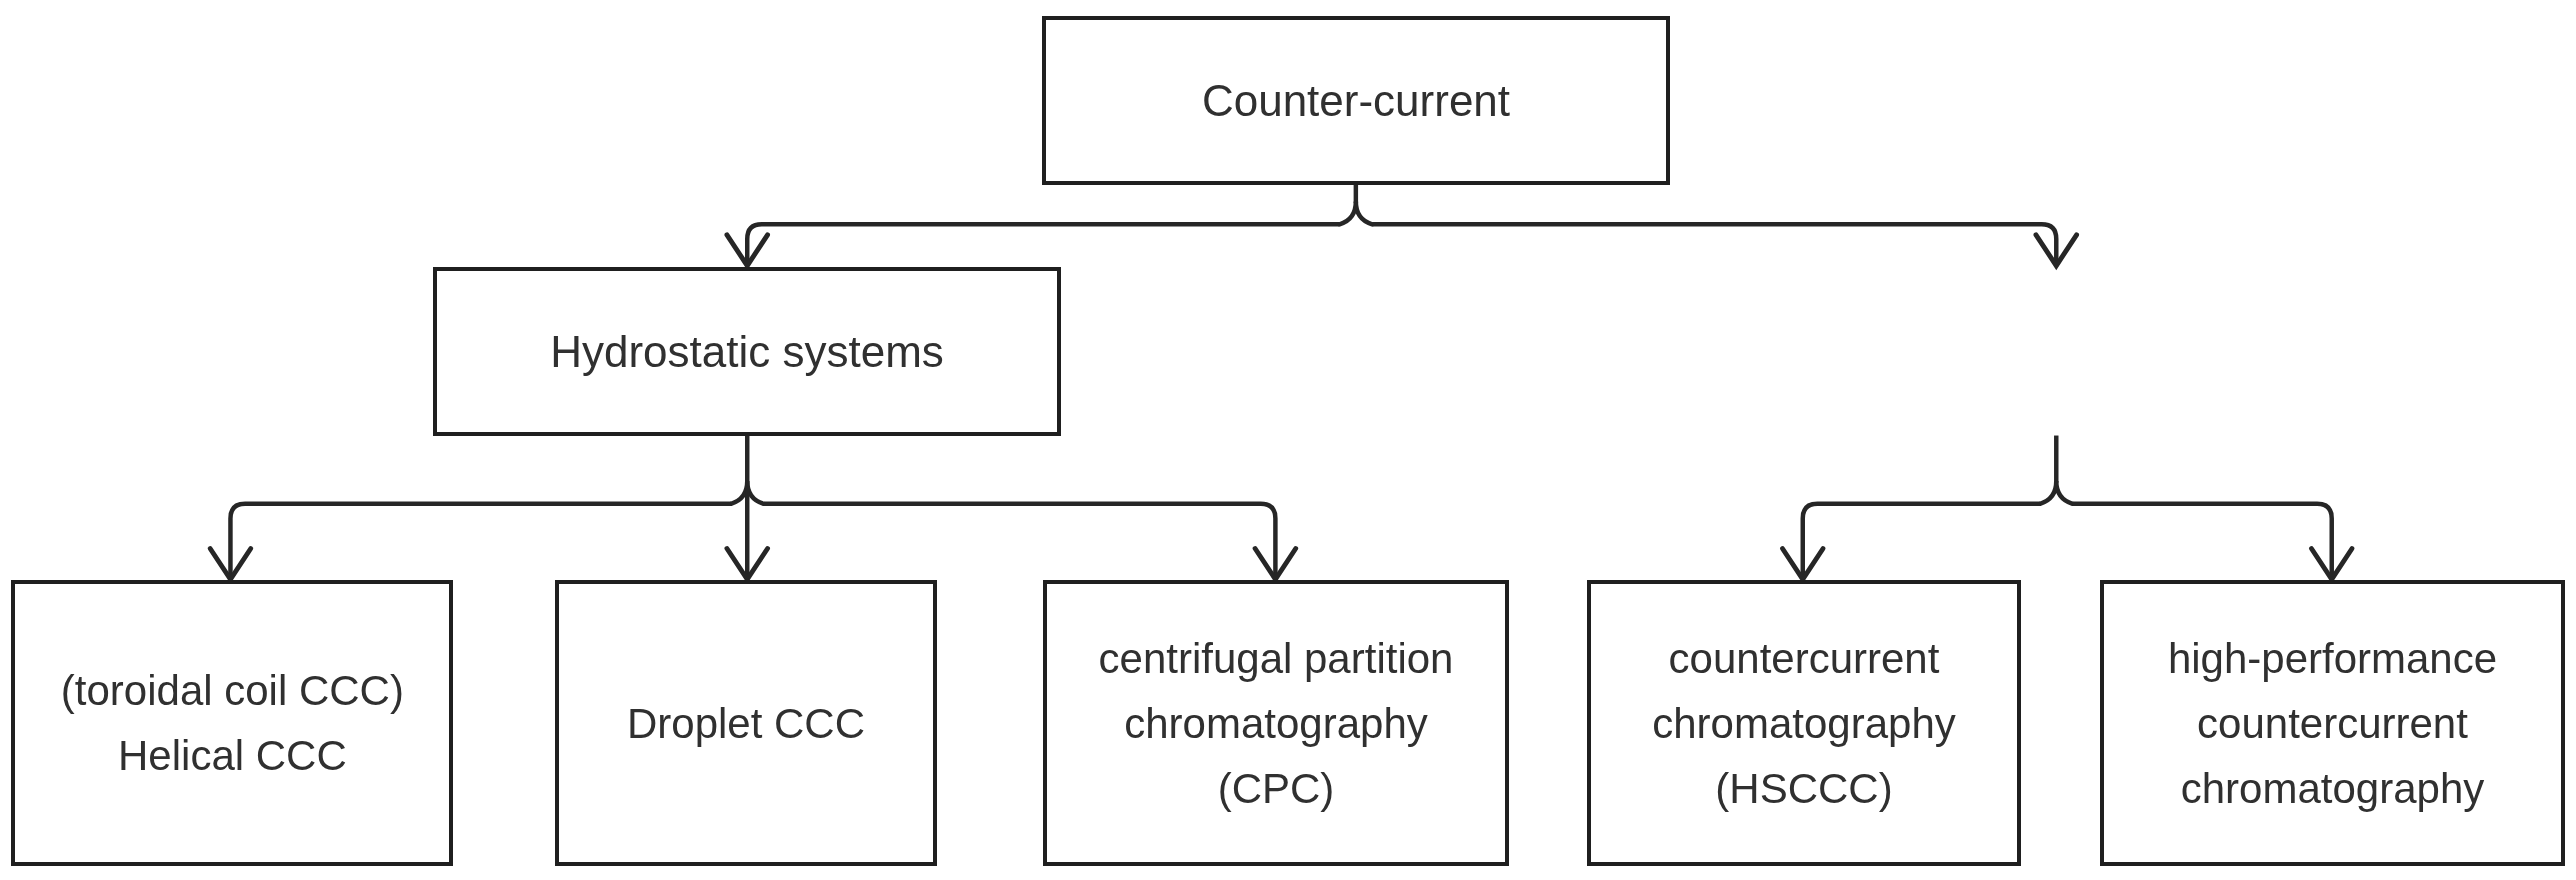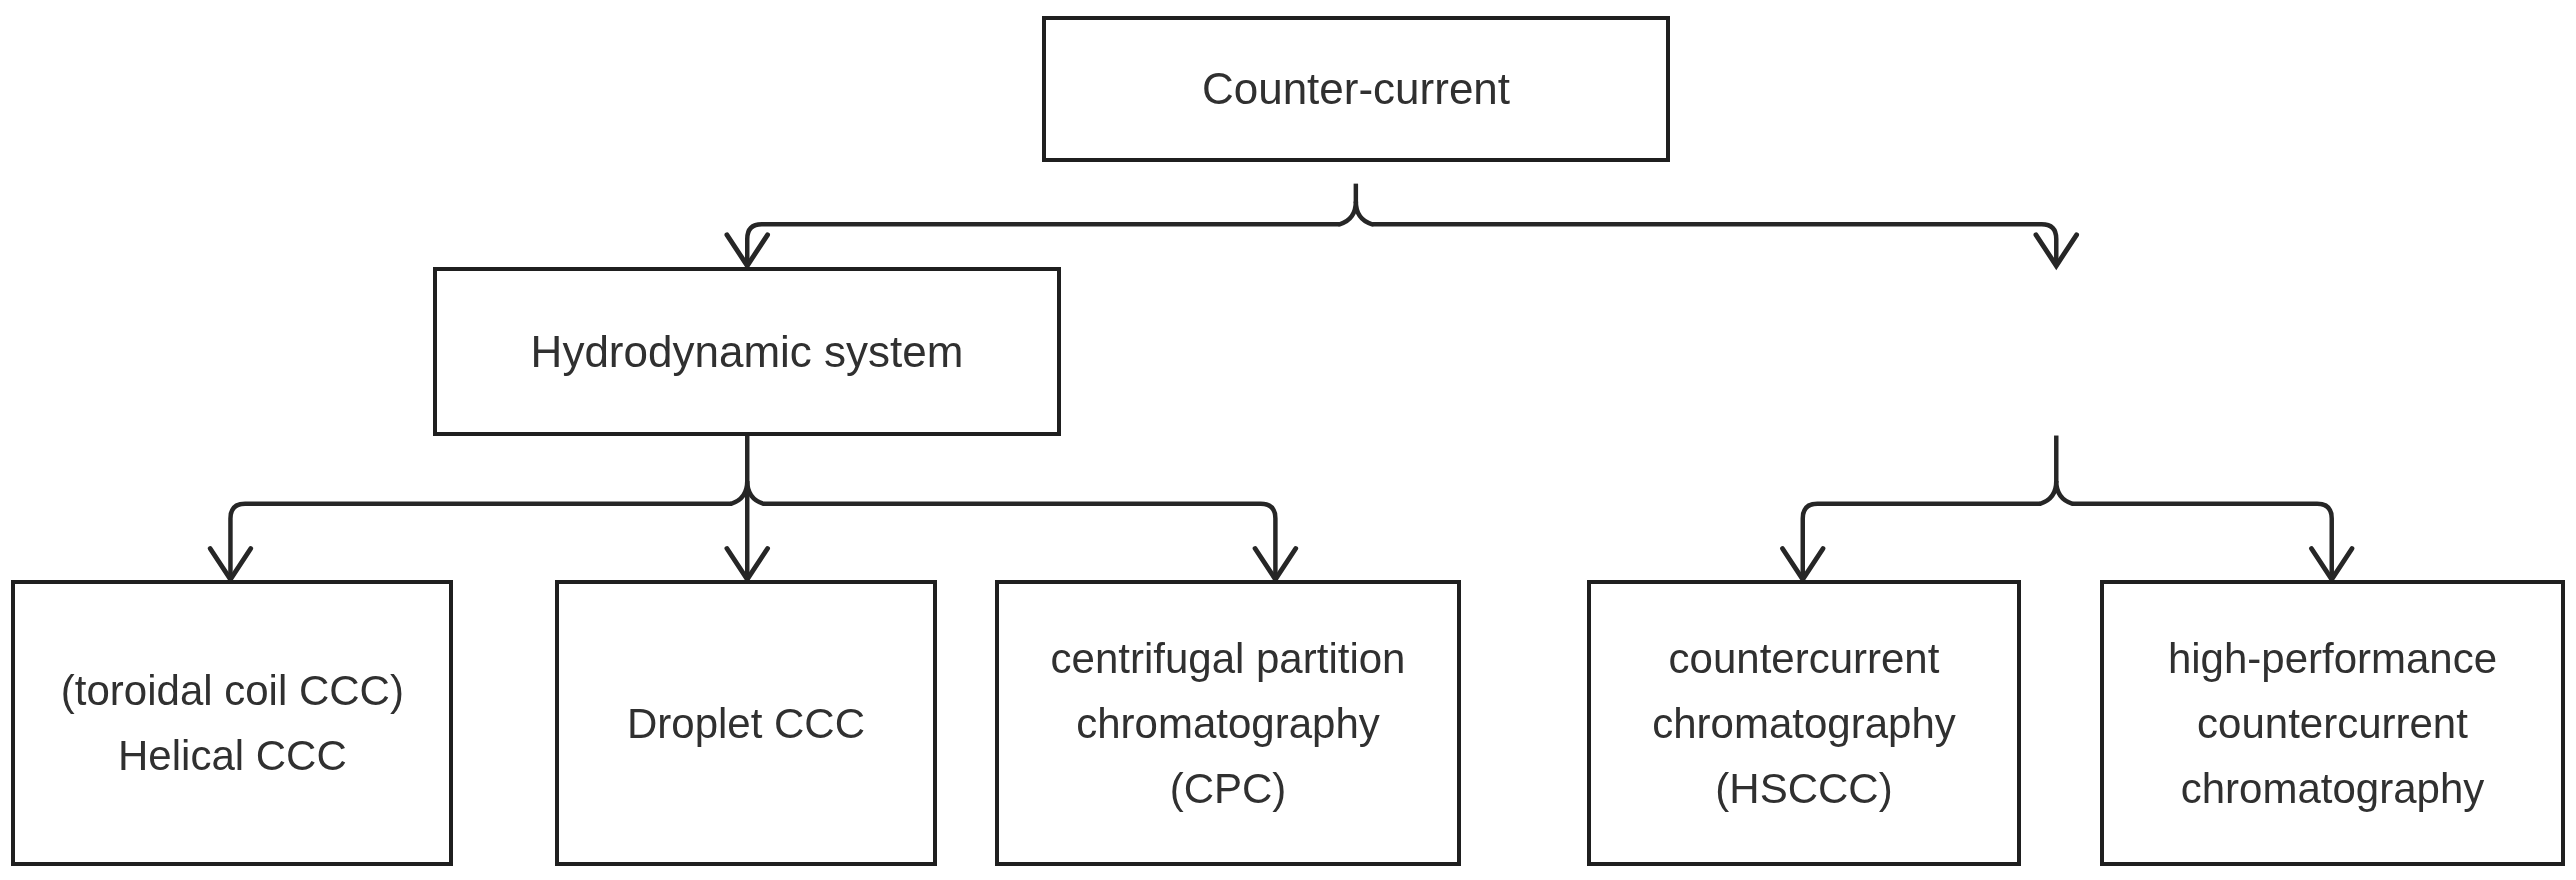--- a/index.html
+++ b/index.html
@@ -21,26 +21,26 @@
     box-sizing:border-box;
     border:4.9px solid #1f1f1f;
     background:#ffffff;
     display:flex;flex-direction:column;
     align-items:center;justify-content:center;
     text-align:center;
     white-space:nowrap;
   }
   .lvl-top .line{font-size:44px;line-height:60px;}
   .lvl-bottom .line{font-size:42px;line-height:65px;}
-  .n-root{left:1042px;top:16.3px;width:628px;height:146px;}
+  .n-root{left:1042px;top:16.3px;width:628px;height:169px;}
   .n-hydrostatic{left:433px;top:267px;width:628px;height:169px;}
   .n-hydrodynamic{left:1742px;top:267px;width:629px;height:169px;}
   .n-helical{left:11.4px;top:580px;width:442px;height:286px;}
   .n-droplet{left:555px;top:580px;width:382px;height:286px;justify-content:center;}
-  .n-cpc{left:995px;top:580px;width:466px;height:286px;}
+  .n-cpc{left:1043px;top:580px;width:466px;height:286px;}
   .n-hsccc{left:1587px;top:580px;width:434px;height:286px;}
   .n-hpccc{left:2100px;top:580px;width:465px;height:286px;}
 </style>
 </head>
 <body>
 
 <div class="canvas">
 
   <svg class="edges" viewBox="0 0 3169 1083" xmlns="http://www.w3.org/2000/svg">
 
@@ -92,21 +92,21 @@
       <path class="shaft" d="M2550 620 L2851 620 Q2869 620 2869 638 L2869 710"></path>
       <path class="head" d="M2844 675 L2869 713 L2894 675"></path>
     </g>
   </svg>
 
   <div class="node lvl-top n-root">
     <div class="line">Counter-current</div>
   </div>
 
   <div class="node lvl-top n-hydrostatic">
-    <div class="line">Hydrodynamic system</div>
+    <div class="line">Hydrostatic systems</div>
   </div>
 
 
   <div class="node lvl-bottom n-helical">
     <div class="line">(toroidal coil CCC)</div>
     <div class="line">Helical CCC</div>
   </div>
 
   <div class="node lvl-bottom n-droplet">
     <div class="line">Droplet CCC</div>

